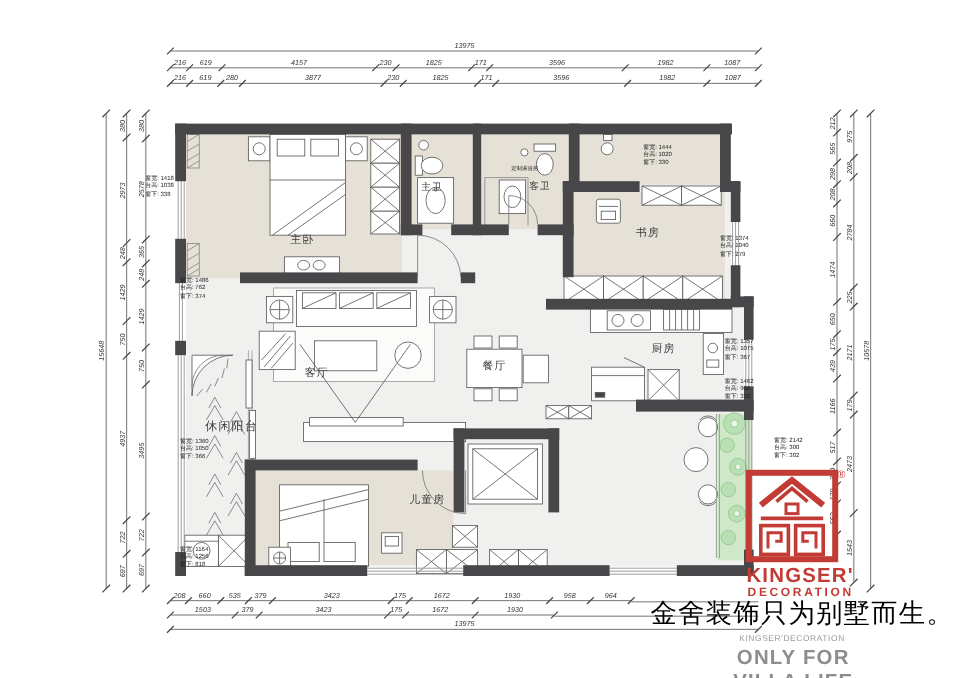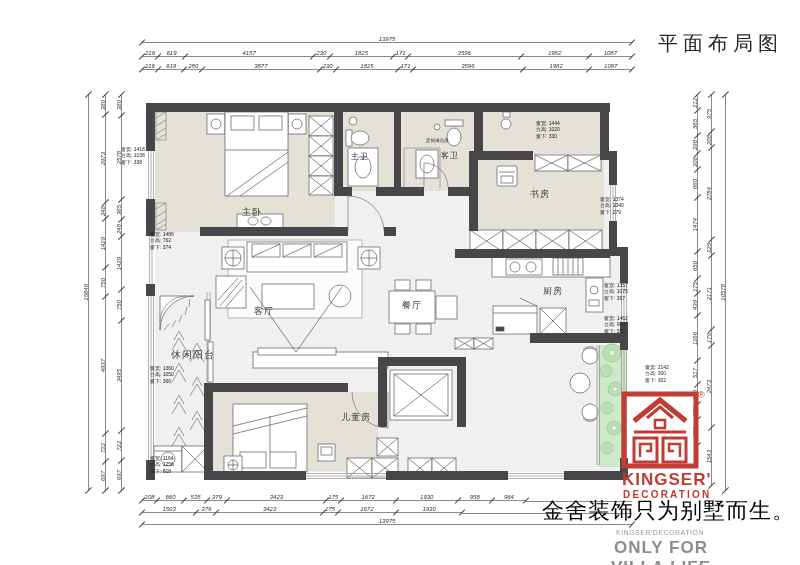--- a/index.html
+++ b/index.html
@@ -357,21 +357,21 @@
     </g>
 
     <g stroke="#777" stroke-width="0.7" fill="none">
       <path d="M348 231 V196 A36 36 0 0 1 384 231"></path>
       <path d="M424 191 V167 A24 24 0 0 1 448 191" transform="translate(0,-4)"></path>
       <path d="M352 187 v-22 a22 22 0 0 1 -1 0" stroke="none"></path>
       <path d="M388 392 V428 A36 36 0 0 1 352 392"></path>
     </g>
   </svg>
 
-  <span class="rl" style="left:252px;top:212px">主卧</span>
+  <span class="rl" style="left:252px;top:200px">主卧</span>
   <span class="rl" style="left:360px;top:156px;font-size:8px">主卫</span>
   <span class="rl" style="left:450px;top:155px;font-size:8px">客卫</span>
   <span class="rl" style="left:540px;top:194px">书房</span>
   <span class="rl" style="left:412px;top:305px">餐厅</span>
   <span class="rl" style="left:553px;top:291px">厨房</span>
   <span class="rl" style="left:264px;top:311px">客厅</span>
   <span class="rl" style="left:193px;top:355px;font-size:10px">休闲阳台</span>
   <span class="rl" style="left:356px;top:417px">儿童房</span>
   <span class="note" style="left:426px;top:138px">定制淋浴房</span>
 
@@ -678,21 +678,20 @@
       <span class="seg" style="flex-grow: 1543;">
         <i class="dnum">1543</i>
       </span>
     </div>
   <div class="vchain" style="left:719px;top:95px;height:395px">
       <span class="seg" style="flex-grow: 10578;">
         <i class="dnum">10578</i>
       </span>
     </div>
 
-  <div class="title">平面布局图</div>
 
   <svg width="86" height="84" viewBox="0 0 86 84" style="left:620px;top:388px">
     <g stroke="#c23b34" fill="none">
       <rect x="4" y="6" width="72" height="72" stroke-width="5"></rect>
       <path d="M14 33 L40 12 L66 33" stroke-width="5"></path>
       <path d="M27 30 L40 19 L53 30" stroke-width="3"></path>
       <rect x="35" y="32" width="10" height="8" stroke-width="2.5"></rect>
       <line x1="14" y1="44" x2="66" y2="44" stroke-width="3"></line>
       <rect x="14" y="50" width="23" height="24" stroke-width="3"></rect>
       <path d="M20 69 v-13 h11 v7 h-5" stroke-width="2.5"></path>

